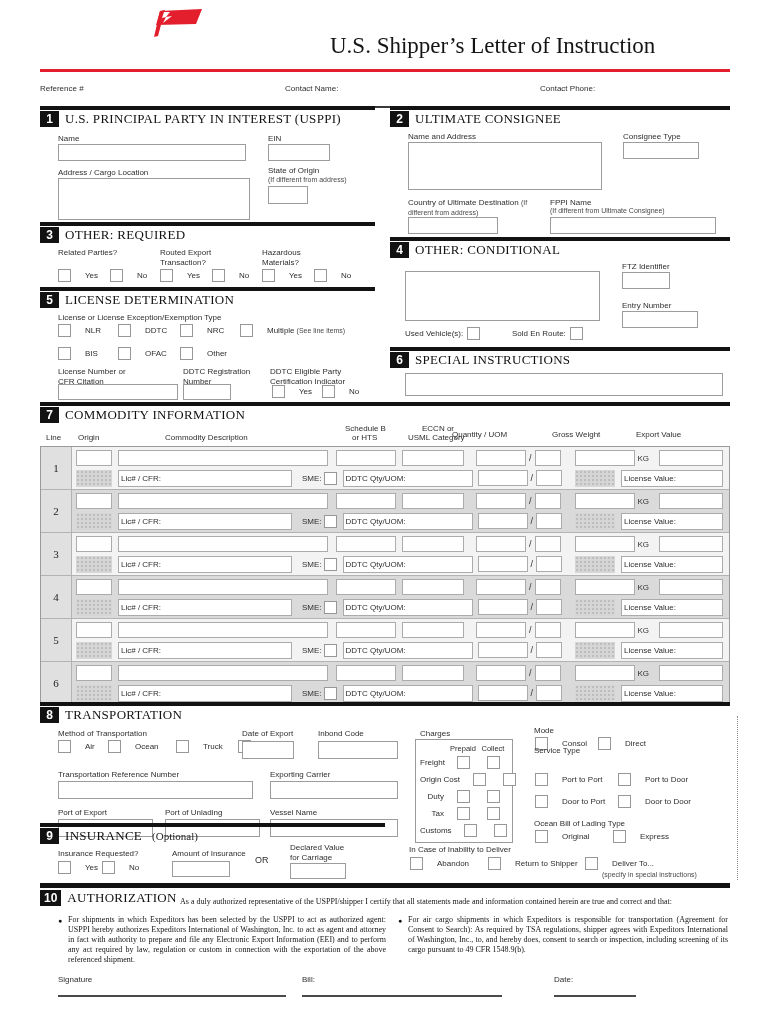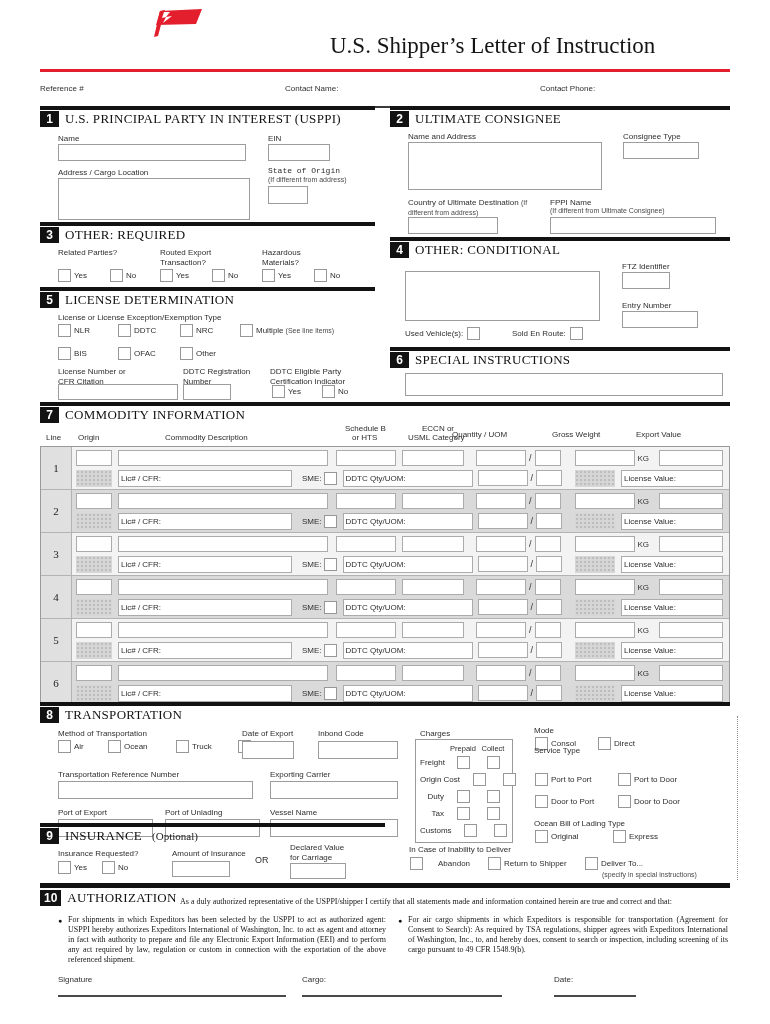--- a/index.html
+++ b/index.html
@@ -15,21 +15,21 @@
           color:#111;letter-spacing:.3px;white-space:nowrap;}
   .stnote{font-family:"Liberation Serif","DejaVu Serif",serif;font-size:11px;line-height:16px;color:#222;margin-left:4px;}
   .lbl{font-size:8px;line-height:9.5px;color:#2e2e2e;}
   .note{font-size:7px;line-height:8px;color:#4a4a4a;}
   .fld{border:1px solid #9c9c9c;background:#fff;height:17px;box-sizing:border-box;
        font-size:10px;padding:0 3px;font-family:inherit;display:block;}
   .ta{border:1px solid #9c9c9c;background:#fff;box-sizing:border-box;resize:none;
       font-size:10px;padding:2px 3px;font-family:inherit;display:block;}
   .cb{width:13px;height:13px;border:1.5px solid #979797;background:#fff;display:inline-block;
       box-sizing:border-box;vertical-align:middle;flex:none;}
-  .cbl{font-size:8px;color:#2e2e2e;margin-left:3px;vertical-align:middle;white-space:nowrap;}
+  .cbl{font-size:8px;color:#2e2e2e;margin-left:14px;vertical-align:middle;white-space:nowrap;}
   .cbg{display:flex;align-items:center;}
   .wline{border:0;border-bottom:2px solid #3a3a3a;background:transparent;width:100%;height:14px;
          font-size:10px;font-family:inherit;padding:0;display:block;box-sizing:border-box;}
   .rule{position:absolute;height:3px;}
   
   .ctable{position:absolute;border:1px solid #9a9a9a;background:#ececec;}
   .crow{display:flex;height:42px;border-bottom:1px solid #b3b3b3;background:#f3f3f3;}
   .crow:last-child{border-bottom:0;}
   .crow:nth-child(even){background:#dadada;}
   .cline{width:30px;border-right:1px solid #b3b3b3;background:#e0e0e0;display:flex;align-items:center;
@@ -96,21 +96,21 @@
     <div class="shead">
         <span class="badge">1</span>
         <span class="stitle">U.S. PRINCIPAL PARTY IN INTEREST (USPPI)</span>
       </div>
     <div class="s lbl" style="left:18px;top:28px;">Name</div>
     <input class="s fld" style="left: 18px; top: 38px; width: 188px;">
     <div class="s lbl" style="left:228px;top:28px;">EIN</div>
     <input class="s fld" style="left: 228px; top: 38px; width: 62px;">
     <div class="s lbl" style="left:18px;top:62px;">Address / Cargo Location</div>
     <textarea class="s ta" style="left: 18px; top: 72px; width: 192px; height: 42px;"></textarea>
-    <div class="s lbl" style="left:228px;top:60px;font-family:Liberation Mono, monospace;">State of Origin</div>
+    <div class="s lbl" style="left:228px;top:60px;">State of Origin</div>
     <div class="s note" style="left:228px;top:70px;">(If different from address)</div>
     <input class="s fld" style="left: 228px; top: 80px; width: 40px; height: 18px;">
   </div>
 
   <div class="sec" style="left:390px;top:106px;width:340px;height:131px;">
     <div class="bar"></div>
     <div class="shead">
         <span class="badge">2</span>
         <span class="stitle">ULTIMATE CONSIGNEE</span>
       </div>
@@ -629,21 +629,21 @@
     <div class="s cbg" style="left:495px;top:128px;">
         <span class="cb"></span>
         <span class="cbl">Original</span>
       </div>
     <div class="s cbg" style="left:573px;top:128px;">
         <span class="cb"></span>
         <span class="cbl">Express</span>
       </div>
 
     <div class="s lbl" style="left:369px;top:143px;">In Case of Inability to Deliver</div>
-    <div class="s cbg" style="left:370px;top:155px;gap:12px;">
+    <div class="s cbg" style="left:370px;top:155px;">
         <span class="cb"></span>
         <span class="cbl">Abandon</span>
       </div>
     <div class="s cbg" style="left:448px;top:155px;">
         <span class="cb"></span>
         <span class="cbl">Return to Shipper</span>
       </div>
     <div class="s cbg" style="left:545px;top:155px;">
         <span class="cb"></span>
         <span class="cbl">Deliver To...</span>
@@ -684,20 +684,20 @@
       </div>
     <div class="s auth" style="left:140px;top:14px;width:548px;">As a duly authorized representative of the USPPI/shipper I certify that all statements made and information contained herein are true and correct and that:</div>
     <div class="bullet" style="left:18px;top:34px;">●</div>
     <div class="s auth" style="left:28px;top:32px;width:318px;">For shipments in which Expeditors has been selected by the USPPI to act as authorized agent: USPPI hereby authorizes Expeditors International of Washington, Inc. to act as agent and attorney in fact with authority to prepare and file any Electronic Export Information (EEI) and to perform any act required by law, regulation or custom in connection with the exportation of the above referenced shipment.</div>
     <div class="bullet" style="left:358px;top:34px;">●</div>
     <div class="s auth" style="left:368px;top:32px;width:320px;">For air cargo shipments in which Expeditors is responsible for transportation (Agreement for Consent to Search): As required by TSA regulations, shipper agrees with Expeditors International of Washington, Inc., to, and hereby does, consent to search or inspection, including screening of its cargo pursuant to 49 CFR 1548.9(b).</div>
     <div class="siggroup" style="left:18px;top:90px;width:228px;">
         <span class="siglbl">Signature</span>
       </div>
     <div class="siggroup" style="left:262px;top:90px;width:200px;">
-        <span class="siglbl">Cargo:</span>
+        <span class="siglbl">Bill:</span>
       </div>
     <div class="siggroup" style="left:470px;top:90px;width:82px;margin-left:44px;">
         <span class="siglbl">Date:</span>
       </div>
   </div>
 
 </div>
 
 </body></html>

